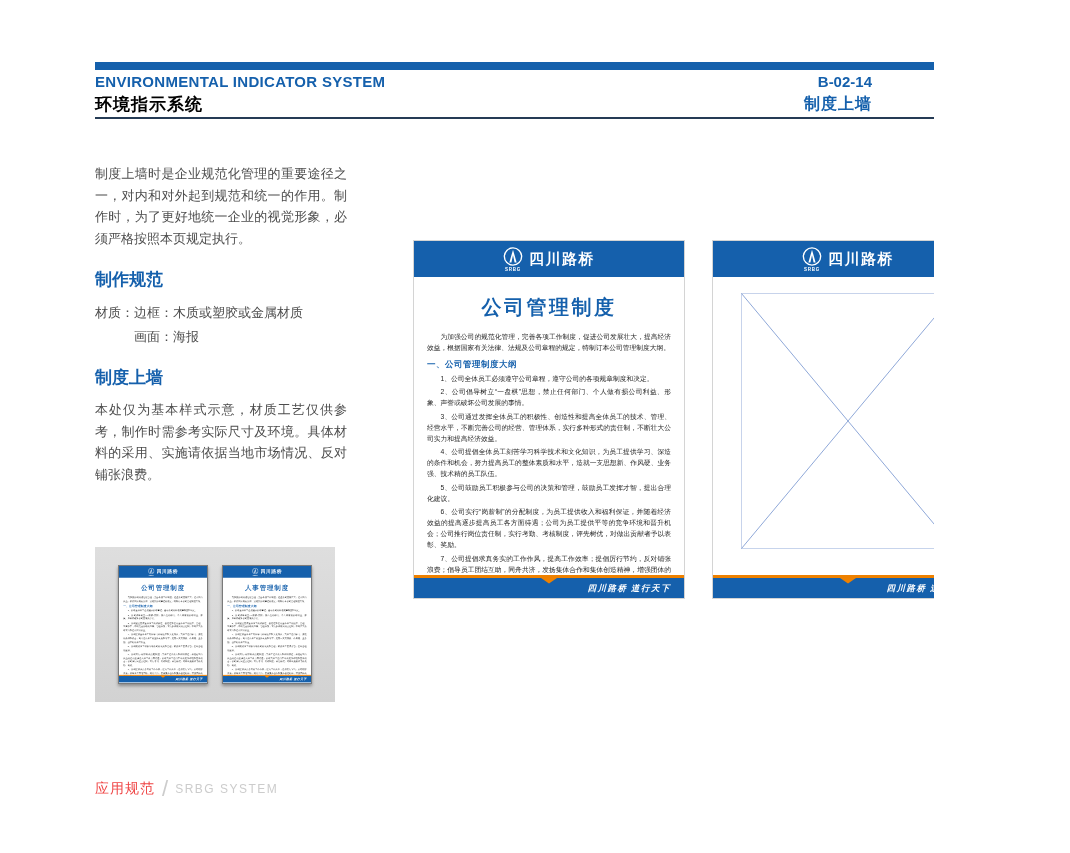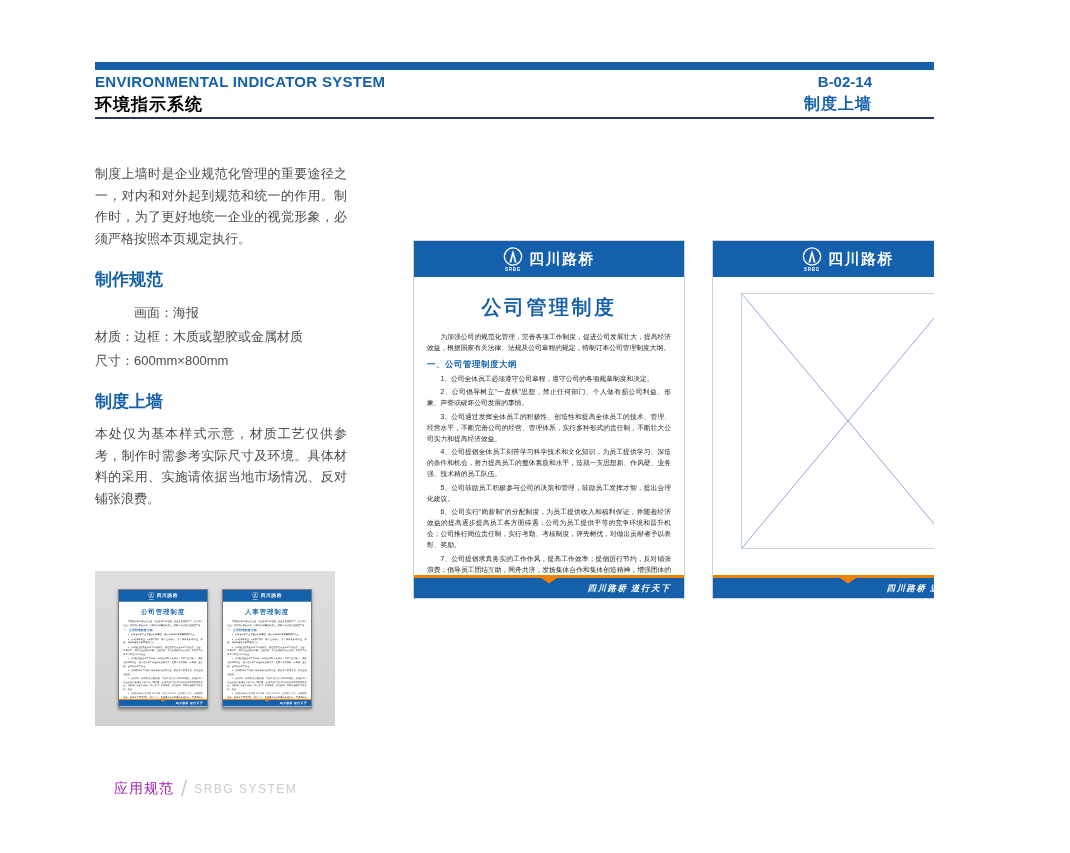--- a/index.html
+++ b/index.html
@@ -55,21 +55,21 @@
                      border-top:11px solid #ee8100; }
   .p-blue { height:40px; background:#1560ac; color:#ffffff; text-align:right; padding-right:26px;
             line-height:40px; font-family:"Liberation Serif","DejaVu Serif",serif;
             font-style:italic; font-weight:bold; font-size:17px; letter-spacing:3px; }
   
   .p-placeholder { position:absolute; left:56px; top:104px; width:428px; height:512px; border:1px solid #8fa8d8; }
   .p-placeholder svg { position:absolute; left:0; top:0; width:100%; height:100%; display:block; }
 
   
   .page-footer { position:absolute; left:95px; top:776px; display:flex; align-items:center; }
-  .pf-cn { font-size:14px; color:#a21caf; letter-spacing:1px;margin-left:19px; }
+  .pf-cn { font-size:14px; color:#ef4444; letter-spacing:1px; }
   .pf-slash { font-size:22px; color:#cccccc; font-weight:300; margin:0 7px; }
   .pf-en { font-size:12px; color:#cccccc; letter-spacing:1.5px; }
 </style>
 </head>
 <body>
 
 <div class="page">
 
   <div class="top-bar"></div>
 
@@ -82,23 +82,22 @@
       <div class="h-code">B-02-14</div>
       <div class="h-sec">制度上墙</div>
     </div>
   </div>
   <div class="h-divider"></div>
 
   <aside class="left-col">
     <p class="intro">制度上墙时是企业规范化管理的重要途径之一，对内和对外起到规范和统一的作用。制作时，为了更好地统一企业的视觉形象，必须严格按照本页规定执行。</p>
 
     <h3 class="sec-h">制作规范</h3>
+    <div class="spec-line">材质：边框：木质或塑胶或金属材质</div>
     <div class="spec-line indent">画面：海报</div>
-    <div class="spec-line">材质：边框：木质或塑胶或金属材质</div>
-    <div class="spec-line">尺寸：600mm×800mm</div>
 
     <h3 class="sec-h second">制度上墙</h3>
     <p class="notes">本处仅为基本样式示意，材质工艺仅供参考，制作时需参考实际尺寸及环境。具体材料的采用、实施请依据当地市场情况、反对铺张浪费。</p>
 
     <div class="thumb">
 
       <div class="mini-frame">
         <div class="poster-inner">
           <div class="p-header">
             <div class="logo-block">

